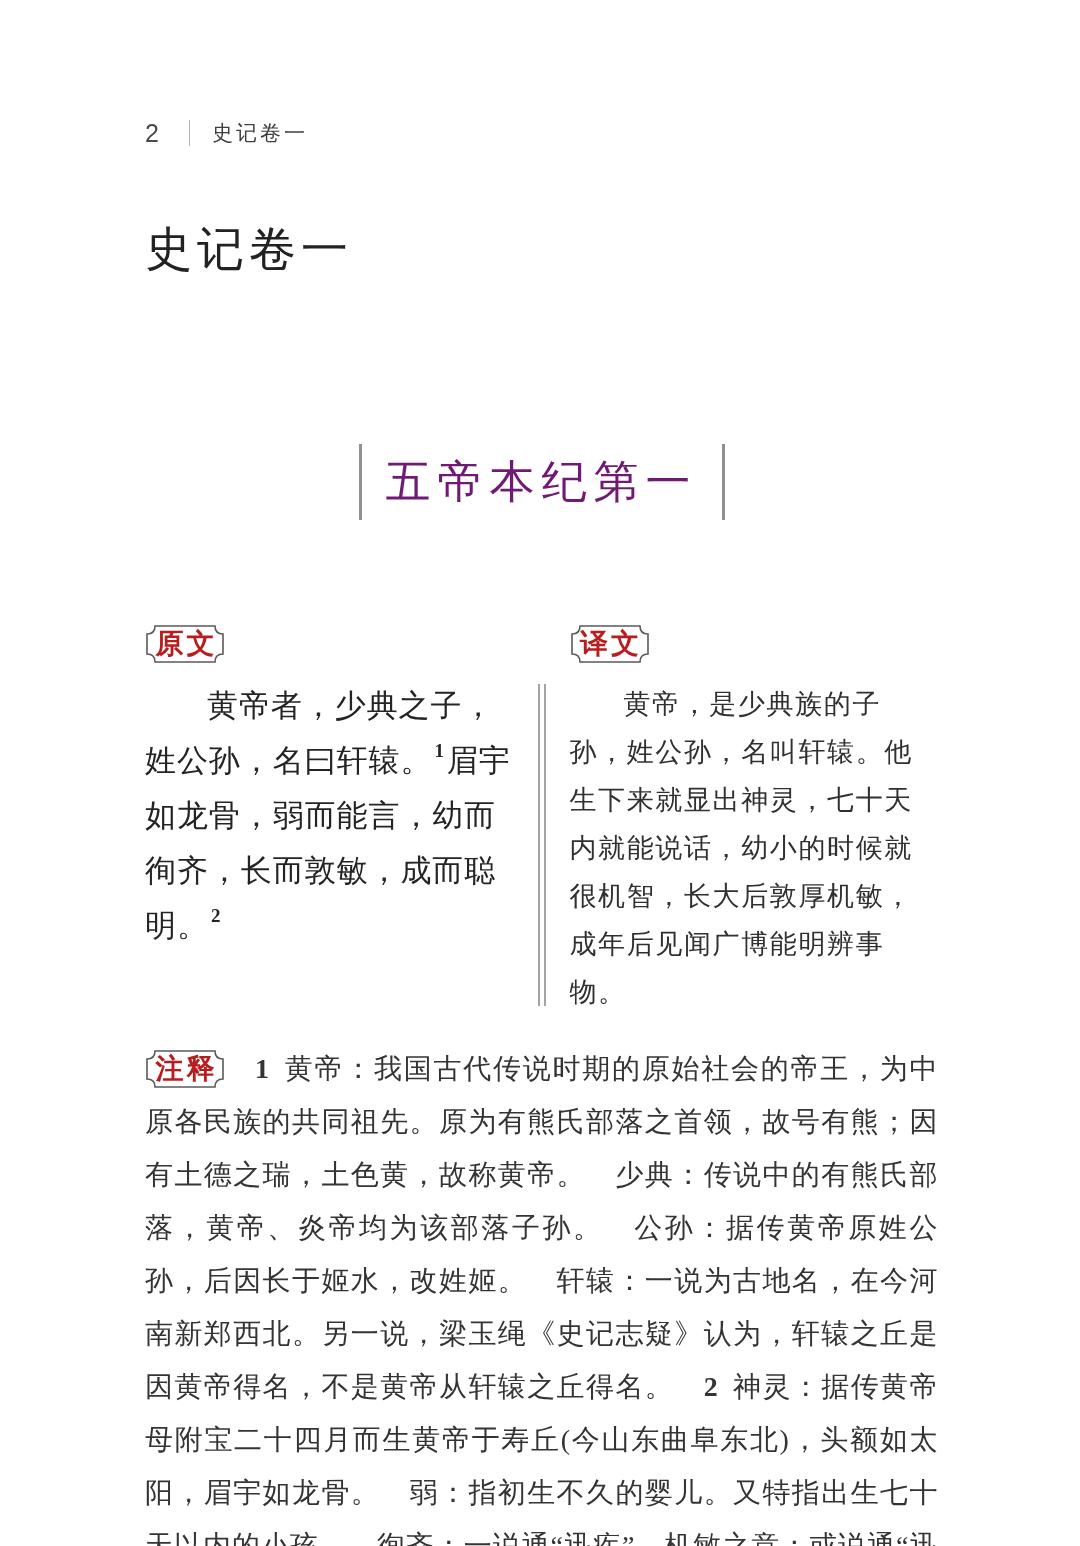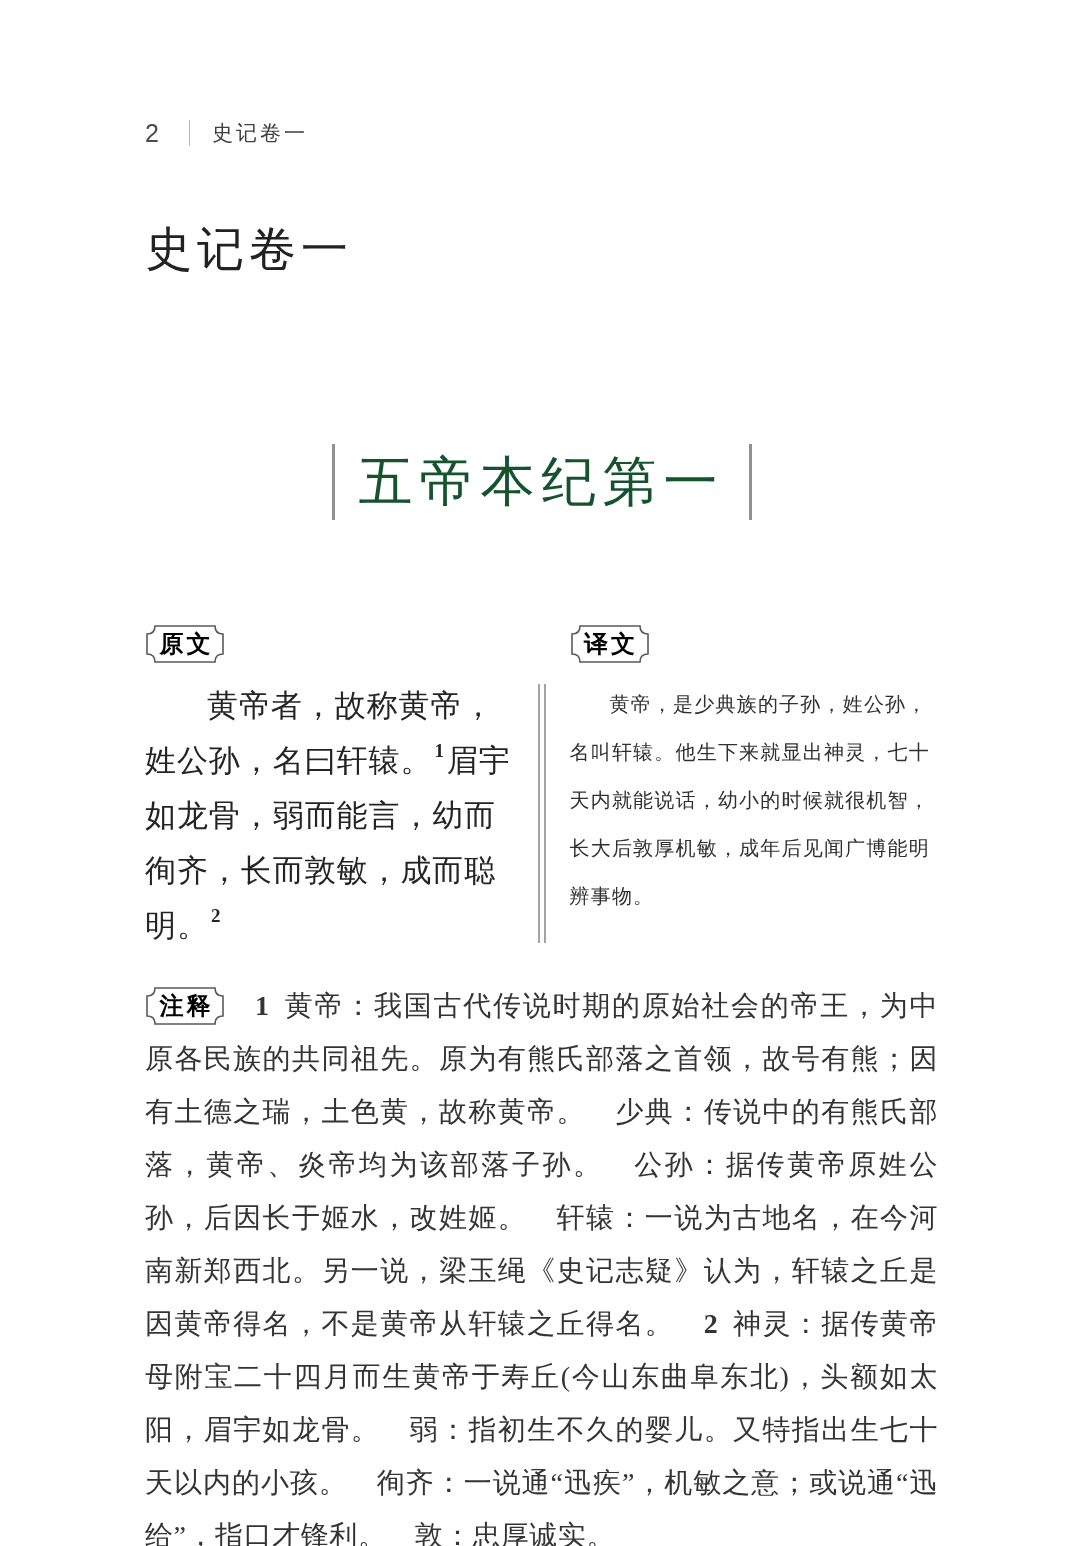--- a/index.html
+++ b/index.html
@@ -34,44 +34,44 @@
 
   
   .chapter-heading {
     margin-top: 168px;
     display: flex;
     align-items: center;
     justify-content: center;
   }
   .chapter-bar { width: 3px; height: 76px; background: #909090; }
   .chapter-title {
-    font-size: 54px;
-    color: #14532d;
+    font-size: 45px;
+    color: #701a75;
     letter-spacing: 7px;
     margin: 0 24px;
     font-weight: 500;
   }
 
   
   .plaque {
     position: relative;
     display: inline-flex;
     width: 80px;
     height: 40px;
     align-items: center;
     justify-content: center;
     flex: none;
     vertical-align: middle;
   }
   .plaque svg { position: absolute; inset: 0; width: 100%; height: 100%; }
   .plaque .plaque-text {
     position: relative;
-    font-size: 24px;
+    font-size: 28px;
     letter-spacing: 3px;
-    color: #000000;
+    color: #b91c1c;
     font-weight: 600;
     line-height: 1;
     padding-left: 3px;
   }
 
   
   .columns {
     position: relative;
     margin-top: 104px;
     display: flex;
@@ -101,21 +101,21 @@
     font-size: 19px;
     font-weight: bold;
     vertical-align: 14px;
     line-height: 0;
     margin: 0 2px;
     color: #242424;
   }
 
   .translation-text {
     margin-top: 16px;
-    font-size: 20px;
+    font-size: 27px;
     line-height: 48px;
     letter-spacing: 0.06em;
     text-indent: 2em;
     color: #303030;
   }
 
   
   .notes { margin-top: 26px; }
   .notes-para {
     font-size: 28px;
@@ -150,21 +150,21 @@
   <div class="columns">
 
     <div class="col col-left">
       <span class="plaque">
         <svg viewBox="0 0 80 40">
           <path d="M10,2 H70 Q70,10 78,10 V30 Q70,30 70,38 H10 Q10,30 2,30 V10 Q10,10 10,2 Z" fill="none" stroke="#5a5a5a" stroke-width="1.6"></path>
         </svg>
         <span class="plaque-text">原文</span>
       </span>
       <p class="original-text">
-        <span>黄帝者，故称黄帝，姓公孙，名曰轩辕。</span><span class="note-ref">1</span><span>眉宇如龙骨，弱而能言，幼而徇齐，长而敦敏，成而聪明。</span><span class="note-ref">2</span>
+        <span>黄帝者，少典之子，姓公孙，名曰轩辕。</span><span class="note-ref">1</span><span>眉宇如龙骨，弱而能言，幼而徇齐，长而敦敏，成而聪明。</span><span class="note-ref">2</span>
       </p>
     </div>
 
     <div class="column-divider"></div>
 
     <div class="col col-right">
       <span class="plaque">
         <svg viewBox="0 0 80 40">
           <path d="M10,2 H70 Q70,10 78,10 V30 Q70,30 70,38 H10 Q10,30 2,30 V10 Q10,10 10,2 Z" fill="none" stroke="#5a5a5a" stroke-width="1.6"></path>
         </svg>

